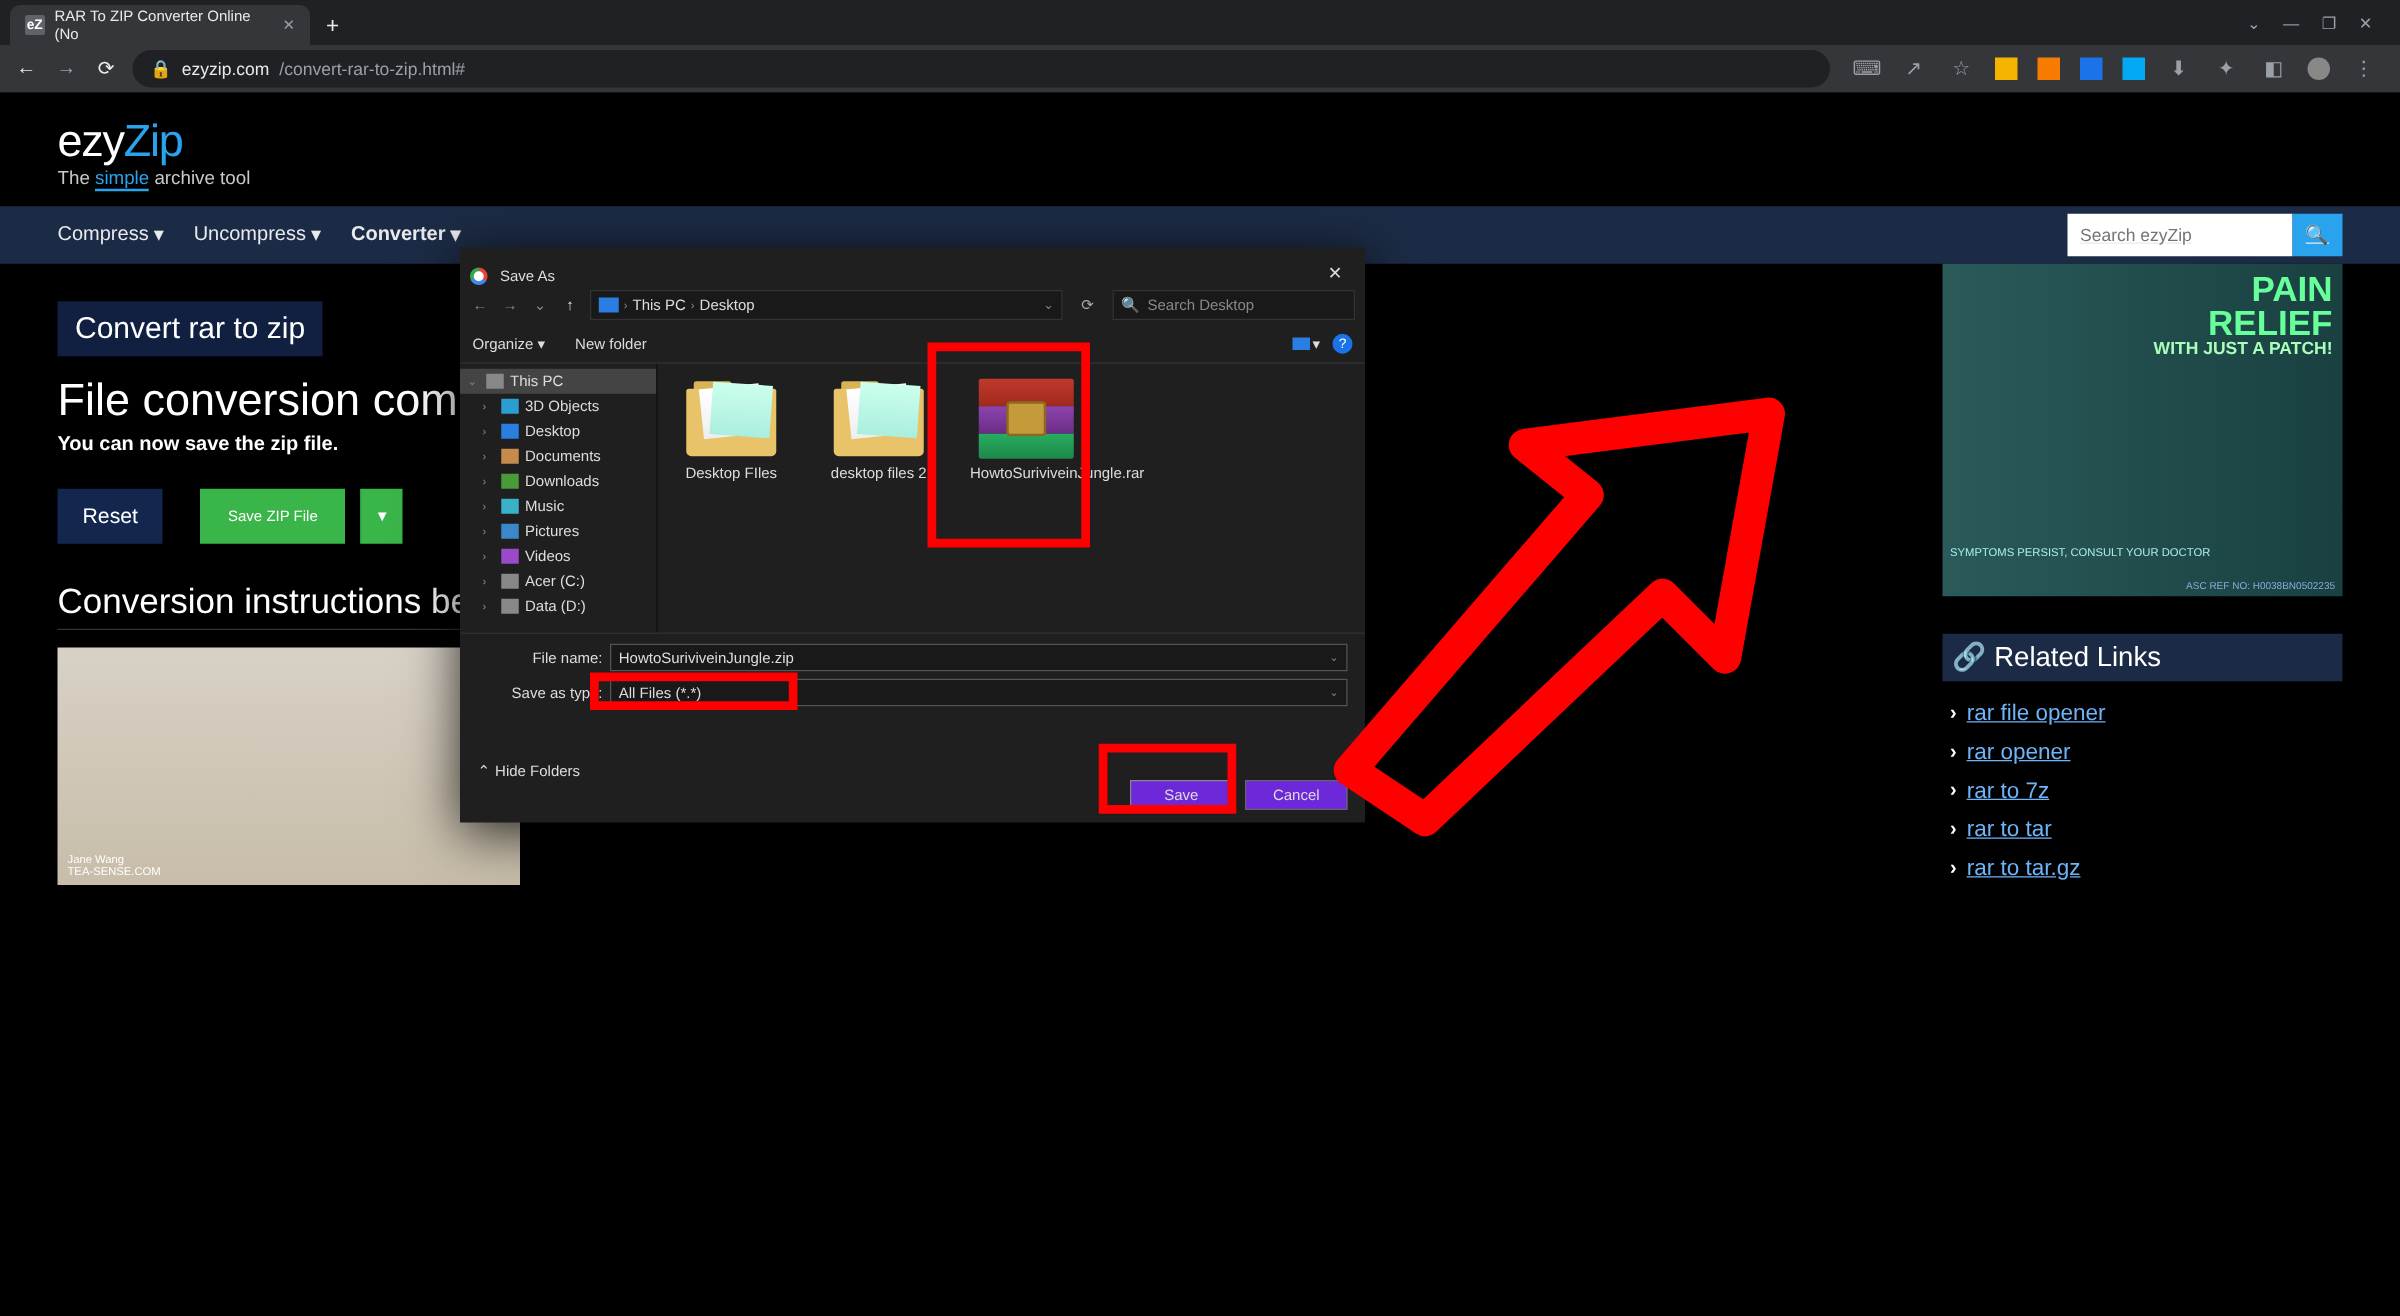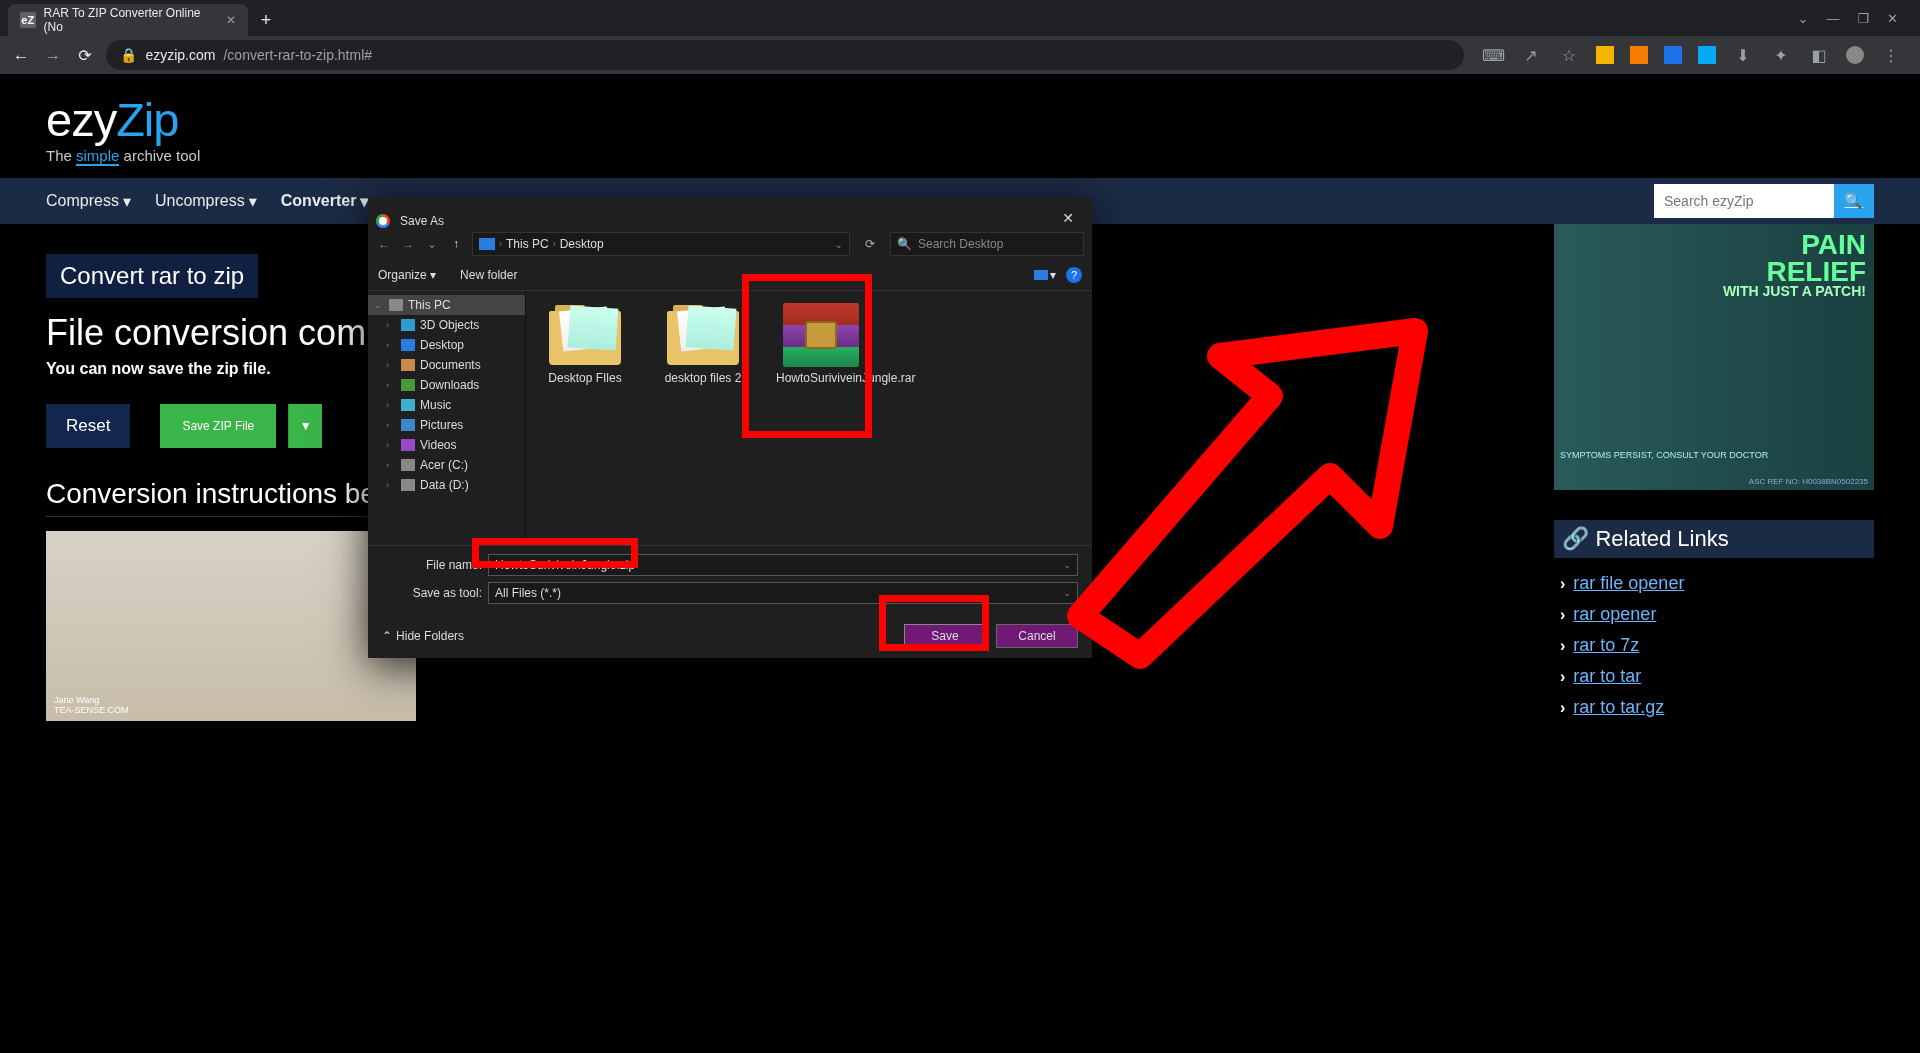--- a/index.html
+++ b/index.html
@@ -17,21 +17,21 @@
 .nav-icon { color: #9aa0a6; width: 22px; text-align: center; font-size: 16px; }
 .nav-icon.active { color: #e8eaed; }
 .url-field { flex: 1; background: #202124; border-radius: 20px; height: 30px; display: flex; align-items: center; padding: 0 14px; color: #9aa0a6; font-size: 14px; gap: 8px; }
 .url-field .host { color: #e8eaed; }
 .ext-icons { display: flex; gap: 16px; align-items: center; padding: 0 8px; }
 .ext-icon { width: 18px; height: 18px; display: block; }
 
 
 .page { background: #000; height: calc(1053px - 74px); position: relative; color: #fff; }
 .logo-area { padding: 18px 46px 14px; }
-.logo { font-size: 47px; font-weight: 400; letter-spacing: -1px; }
+.logo { font-size: 36px; font-weight: 400; letter-spacing: -1px; }
 .logo .z { color: #2aa3ef; }
 .tagline { font-size: 15px; color: #c9c9c9; }
 .tagline .simple { color: #2aa3ef; border-bottom: 2px solid #2aa3ef; }
 
 .navmenu { background: #1c2b45; height: 46px; display: flex; align-items: center; padding: 0 46px; gap: 24px; color: #e8eaed; font-size: 16px; }
 .navitem { display: flex; align-items: center; gap: 4px; }
 .navitem.bold { font-weight: 600; }
 .search-wrap { margin-left: auto; display: flex; text-decoration: underline; }
 .search-box { background: #fff; border: none; height: 34px; width: 180px; padding: 0 10px; font-size: 14px; }
 .search-btn { background: #2aa3ef; border: none; width: 40px; height: 34px; color: #fff; font-size: 15px; }
@@ -106,21 +106,21 @@
 .rar-bot { position:absolute; top:44px; left:0; right:0; height:20px; background: linear-gradient(#27ae60,#1e874a); border-radius:0 0 2px 2px;}
 .rar-buckle { position:absolute; top:18px; left:22px; width:32px; height:28px; background:#c49a3a; border:2px solid #8a6a1e; border-radius:3px;}
 .dlg-bottom { padding: 8px 14px 6px; font-size: 12px; }
 .field-row { display: flex; align-items: center; gap: 6px; margin-bottom: 6px; }
 .field-row label { width: 100px; text-align: right; }
 .field-row .input { flex: 1; background: #191919; border: 1px solid #555; height: 22px; padding: 0 6px; display: flex; align-items: center; font-size: 12px; position:relative;}
 .field-row .input .dd-ar { position:absolute; right:6px; color:#888; font-size:9px;}
 .dlg-footer { display: flex; align-items: center; padding: 8px 14px 10px; font-size: 12px; }
 .hide-f { display: flex; align-items: center; gap: 4px; }
 .footer-btns { margin-left: auto; display: flex; gap: 10px; }
-.dlg-btn { width: 82px; height: 24px; background: #701a75; border: 1px solid #666; color: #ddd; font-size: 12px; display:flex; align-items:center; justify-content:center;}
+.dlg-btn { width: 82px; height: 24px; background: #6d28d9; border: 1px solid #666; color: #ddd; font-size: 12px; display:flex; align-items:center; justify-content:center;margin-top:39px;}
 .dlg-btn.save { border-color: #888; }
 
 
 .hl { position: absolute; border: 7px solid #f00; z-index: 60; pointer-events: none; }
 
 .arrow { position: absolute; z-index: 61; pointer-events:none; }
 
 .chrome-icon{width:14px;height:14px;border-radius:50%;background:conic-gradient(#ea4335 0 120deg,#4285f4 120deg 240deg,#34a853 240deg 360deg);position:relative;flex-shrink:0;}
 .chrome-icon::after{content:"";position:absolute;inset:3px;background:#fff;border-radius:50%;}
 </style>
@@ -382,21 +382,21 @@
   </div>
   <div class="dlg-bottom">
     <div class="field-row">
       <label>File name:</label>
       <div class="input">
           <span>HowtoSuriviveinJungle.zip</span>
           <span class="dd-ar">⌄</span>
         </div>
     </div>
     <div class="field-row">
-      <label>Save as tool:</label>
+      <label>Save as type:</label>
       <div class="input">
           <span>All Files (*.*)</span>
           <span class="dd-ar">⌄</span>
         </div>
     </div>
   </div>
   <div class="dlg-footer">
     <div class="hide-f">
       <span>⌃</span>
       <span>Hide Folders</span>

